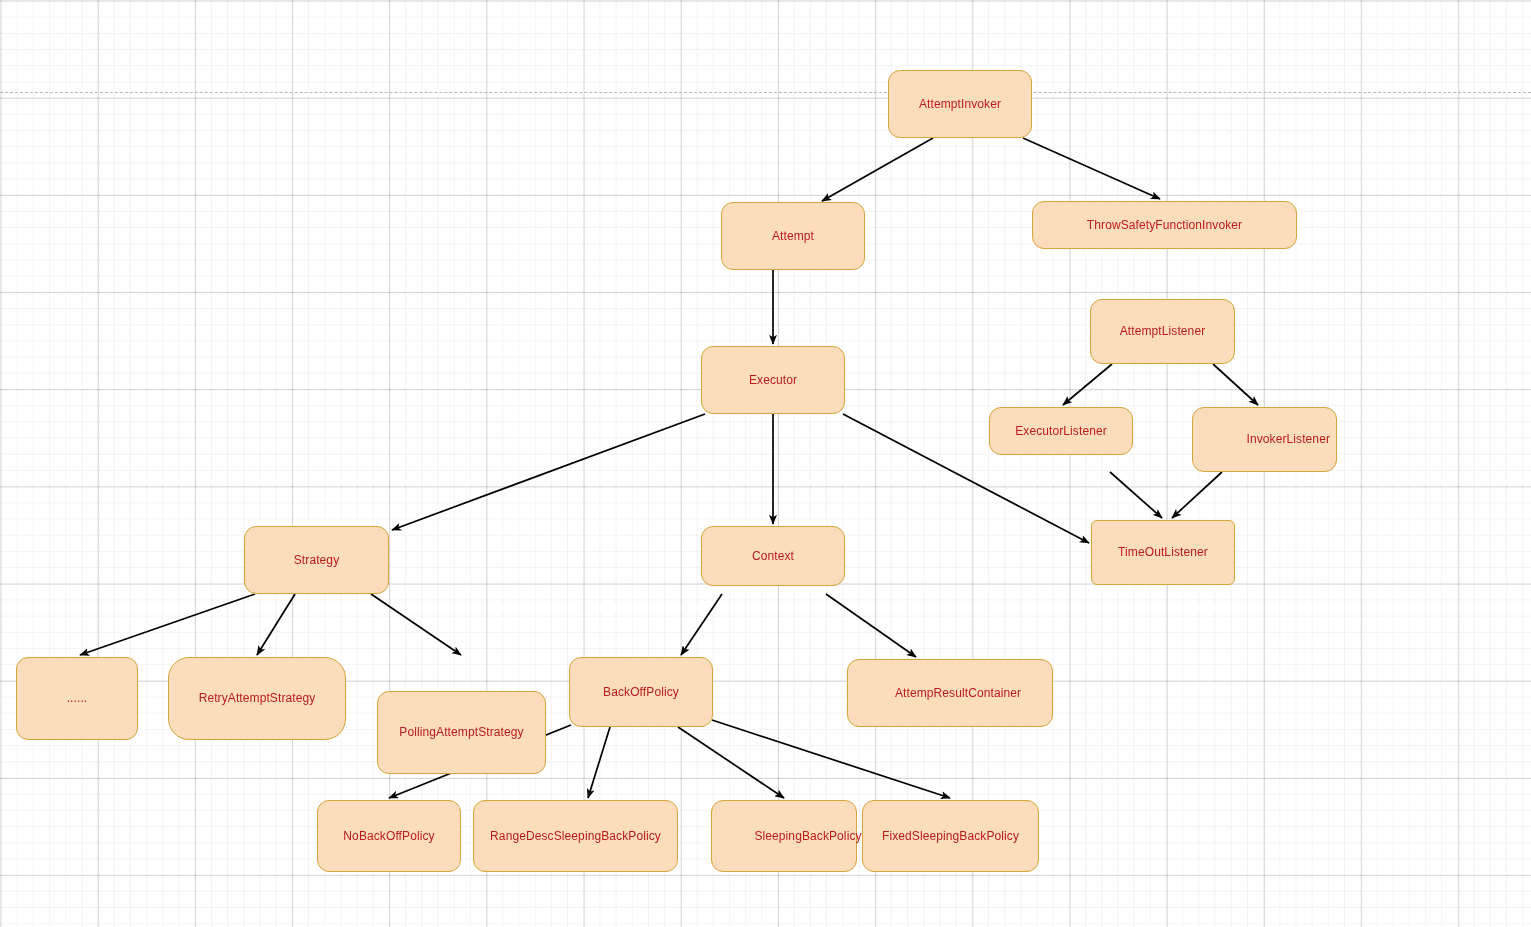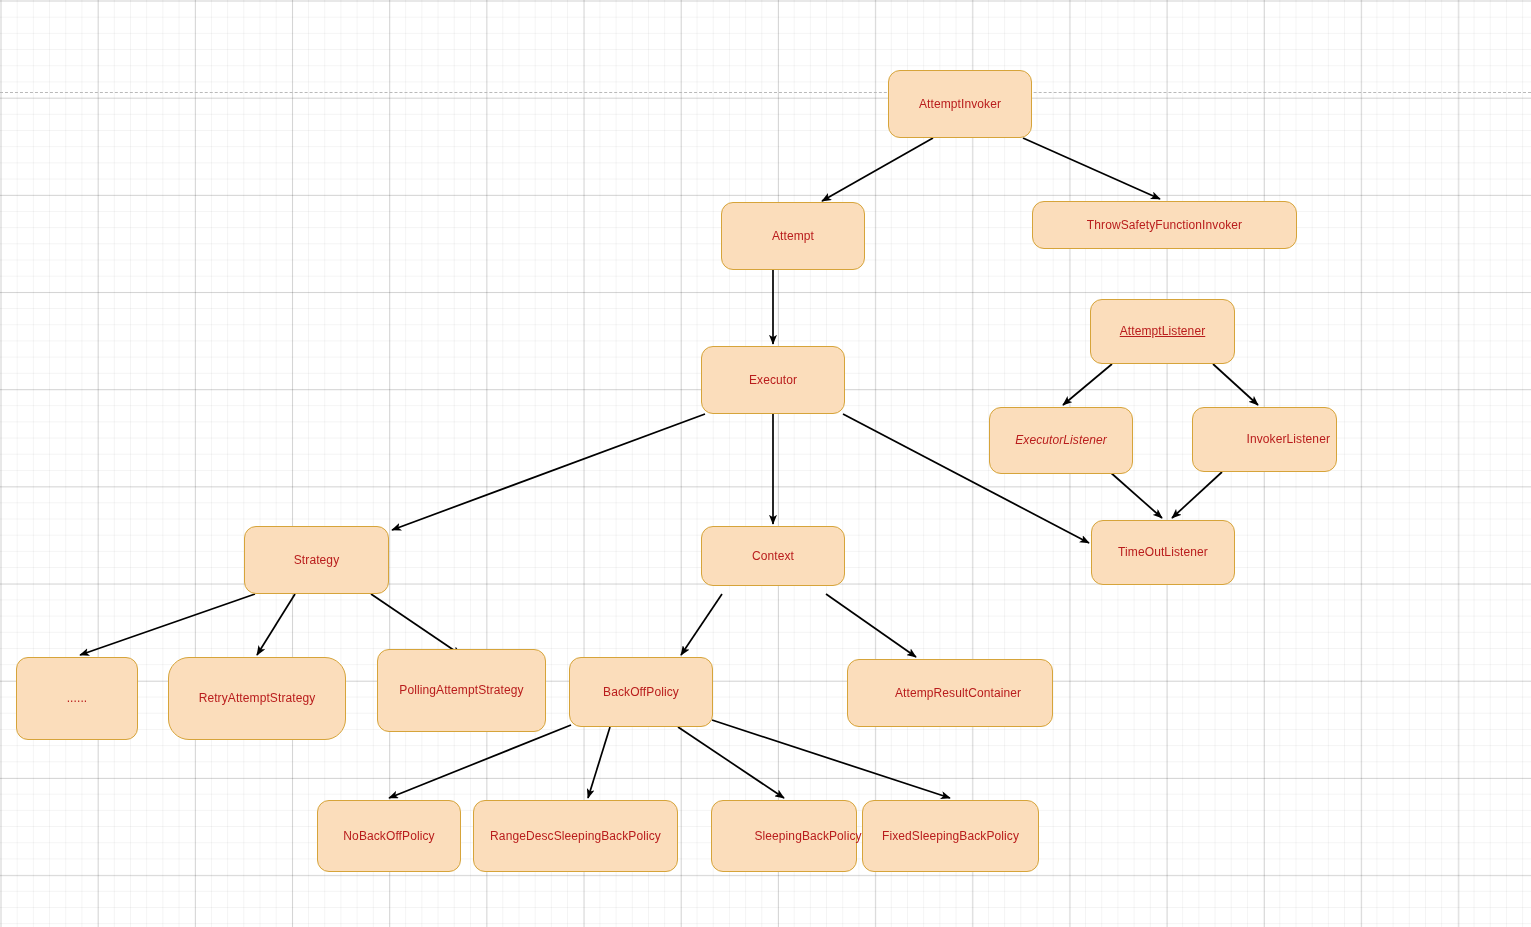--- a/index.html
+++ b/index.html
@@ -106,48 +106,48 @@
   <div id="node-layer">
       <div class="node" style="left: 888px; top: 70px; width: 144px; height: 68px;">
         <span class="node-label">AttemptInvoker</span>
       </div>
       <div class="node" style="left: 701px; top: 202px; width: 144px; height: 68px; margin-left: 20px;">
         <span class="node-label">Attempt</span>
       </div>
       <div class="node" style="left: 1032px; top: 201px; width: 265px; height: 48px;">
         <span class="node-label">ThrowSafetyFunctionInvoker</span>
       </div>
-      <div class="node" style="left: 1090px; top: 299px; width: 145px; height: 65px; text-decoration: underline;">
+      <div class="node" style="left: 1090px; top: 299px; width: 145px; height: 65px;">
         <span class="node-label">AttemptListener</span>
       </div>
       <div class="node" style="left: 701px; top: 346px; width: 144px; height: 68px;">
         <span class="node-label">Executor</span>
       </div>
-      <div class="node" style="left: 989px; top: 407px; width: 144px; height: 67px; font-style: italic;">
+      <div class="node" style="left: 989px; top: 407px; width: 144px; height: 48px;">
         <span class="node-label">ExecutorListener</span>
       </div>
       <div class="node" style="left: 1192px; top: 407px; width: 145px; height: 65px; justify-content: flex-end;">
         <span class="node-label">InvokerListener</span>
       </div>
-      <div class="node" style="left: 1091px; top: 520px; width: 144px; height: 65px;">
+      <div class="node" style="left: 1091px; top: 520px; width: 144px; height: 65px; border-radius: 6px;">
         <span class="node-label">TimeOutListener</span>
       </div>
       <div class="node" style="left: 244px; top: 526px; width: 145px; height: 68px;">
         <span class="node-label">Strategy</span>
       </div>
       <div class="node" style="left: 701px; top: 526px; width: 144px; height: 60px;">
         <span class="node-label">Context</span>
       </div>
       <div class="node" style="left: 16px; top: 657px; width: 122px; height: 83px;">
         <span class="node-label">......</span>
       </div>
       <div class="node" style="left: 168px; top: 657px; width: 178px; height: 83px; border-radius: 21px;">
         <span class="node-label">RetryAttemptStrategy</span>
       </div>
-      <div class="node" style="left: 377px; top: 649px; width: 169px; height: 83px;">
+      <div class="node" style="left: 377px; top: 691px; width: 169px; height: 83px;">
         <span class="node-label">PollingAttemptStrategy</span>
       </div>
       <div class="node" style="left: 569px; top: 657px; width: 144px; height: 70px;">
         <span class="node-label">BackOffPolicy</span>
       </div>
       <div class="node" style="left: 847px; top: 659px; width: 206px; height: 68px; padding-left: 16px;">
         <span class="node-label">AttempResultContainer</span>
       </div>
       <div class="node" style="left: 317px; top: 800px; width: 144px; height: 72px;">
         <span class="node-label">NoBackOffPolicy</span>

